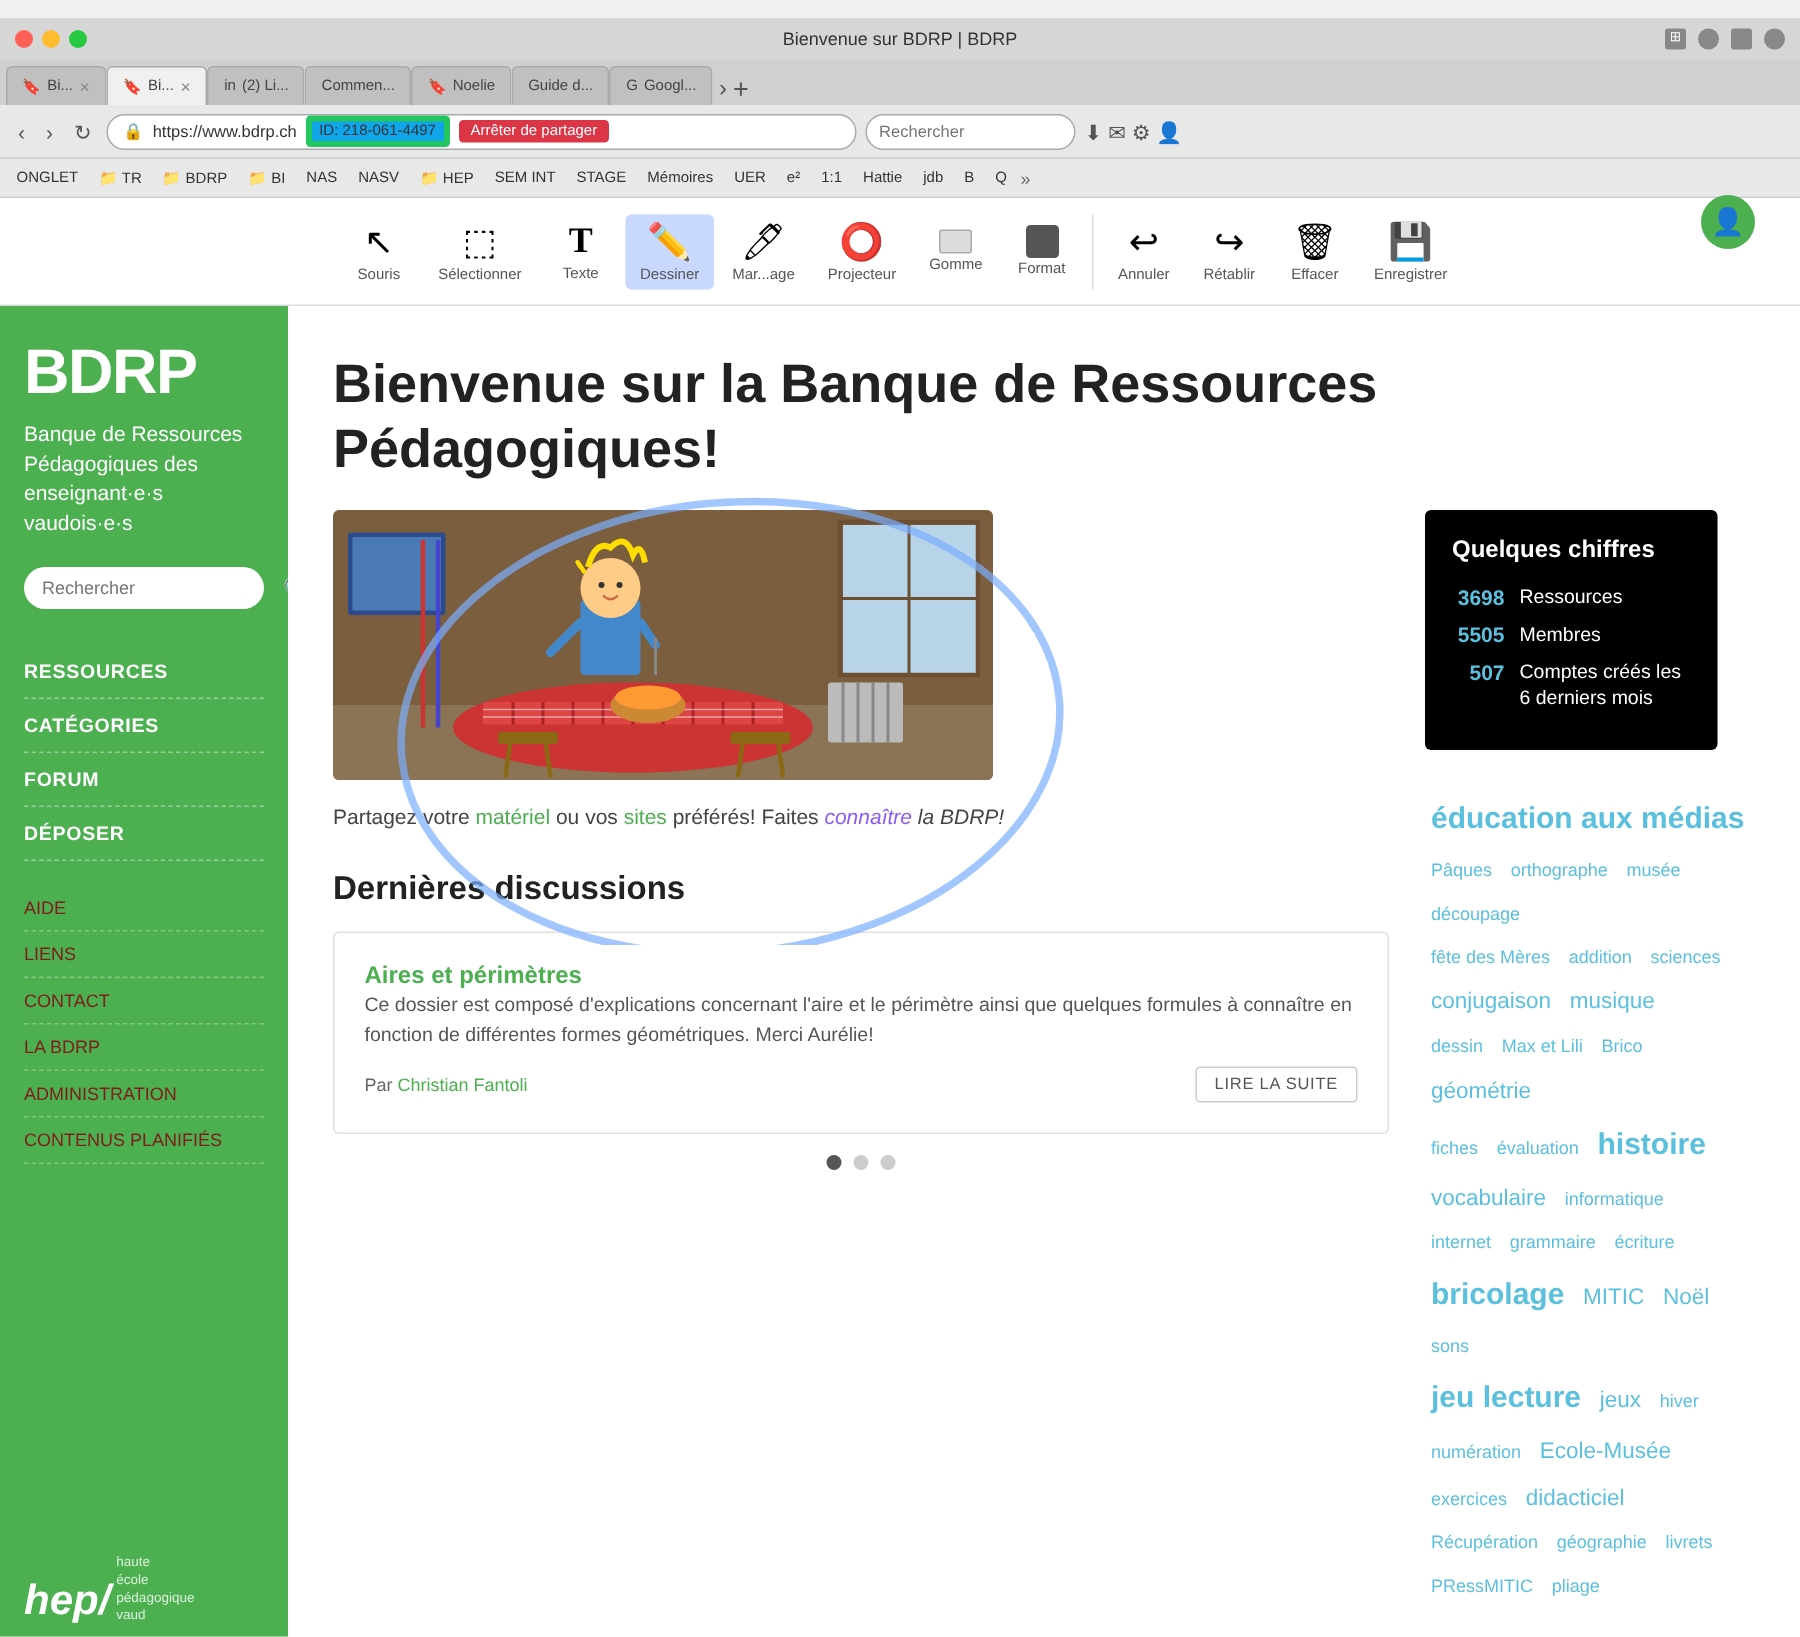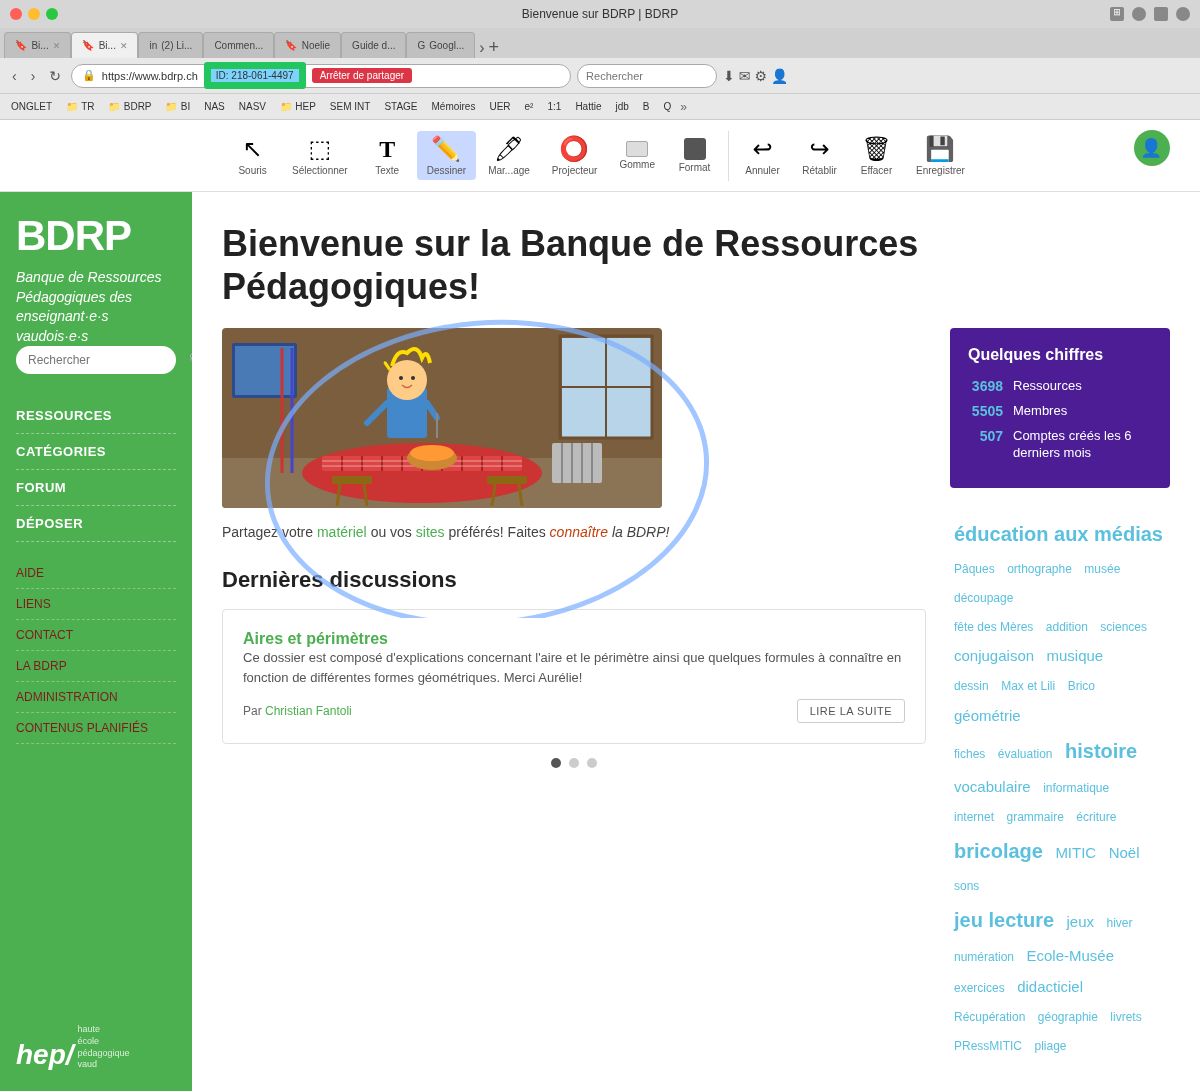--- a/index.html
+++ b/index.html
@@ -1,37 +1,37 @@
 <!DOCTYPE html>
 <html><head>
   <meta charset="utf-8">
   <style>
     * { box-sizing: border-box; margin: 0; padding: 0; }
     body { font-family: Arial, sans-serif; background: #f0f0f0; width: 1200px; height: 1091px; overflow: hidden; }
-    .title-bar { background: #d6d6d6; height: 28px; display: flex; align-items: center; justify-content: center; position: relative; }
+    .title-bar { background: #d6d6d6; height: 28px; display: flex; align-items: center; justify-content: center; position: relative; margin-top: 12px; }
     .traffic-lights { position: absolute; left: 10px; display: flex; gap: 6px; align-items: center; }
     .traffic-light { width: 12px; height: 12px; border-radius: 50%; }
     .tl-red { background: #ff5f57; }
     .tl-yellow { background: #febc2e; }
     .tl-green { background: #28c840; }
     .window-title { font-size: 12px; color: #333; }
     .window-icons { position: absolute; right: 10px; display: flex; gap: 8px; }
     .window-icon { width: 16px; height: 16px; background: #999; border-radius: 2px; display: inline-block; }
 
     
     .tab-bar { background: #d0d0d0; height: 30px; display: flex; align-items: flex-end; padding-left: 4px; overflow: hidden; }
     .tab { background: #c0c0c0; border: 1px solid #aaa; border-bottom: none; border-radius: 4px 4px 0 0; padding: 4px 10px; font-size: 10px; color: #444; white-space: nowrap; max-width: 90px; overflow: hidden; text-overflow: ellipsis; cursor: pointer; height: 26px; display: flex; align-items: center; gap: 4px; }
     .tab.active { background: #f0f0f0; }
     .tab-close { font-size: 9px; color: #888; }
 
     
     .nav-bar { background: #e8e8e8; height: 36px; display: flex; align-items: center; padding: 0 8px; gap: 6px; border-bottom: 1px solid #ccc; }
     .nav-btn { background: none; border: none; cursor: pointer; font-size: 14px; color: #555; padding: 2px 4px; }
     .url-bar { flex: 1; height: 24px; border: 1px solid #aaa; border-radius: 12px; background: white; display: flex; align-items: center; padding: 0 10px; gap: 6px; font-size: 11px; color: #333; max-width: 500px; }
-    .url-id-badge { background: #7dd3fc; border: 7px solid #22c55e; border-radius: 3px; padding: 1px 5px; font-size: 10px; }
+    .url-id-badge { background: #0ea5e9; border: 4px solid #22c55e; border-radius: 3px; padding: 1px 5px; font-size: 10px; }
     .share-btn { background: #dc3545; color: white; border: none; border-radius: 3px; padding: 2px 8px; font-size: 10px; cursor: pointer; }
     .search-bar { height: 24px; border: 1px solid #aaa; border-radius: 12px; background: white; padding: 0 8px; font-size: 11px; width: 140px; }
     .nav-extras { display: flex; gap: 4px; align-items: center; }
     .nav-extra-btn { background: none; border: none; cursor: pointer; font-size: 14px; color: #555; }
 
     
     .bookmarks-bar { background: #e8e8e8; height: 26px; display: flex; align-items: center; padding: 0 6px; gap: 4px; border-bottom: 1px solid #ccc; overflow: hidden; }
     .bookmark-item { background: none; border: none; font-size: 10px; color: #333; cursor: pointer; padding: 2px 5px; border-radius: 3px; white-space: nowrap; }
 
     
@@ -40,21 +40,21 @@
     .tool-icon { font-size: 24px; margin-bottom: 2px; }
     .tool-label { font-size: 10px; color: #555; }
     .tool-sep { width: 1px; height: 50px; background: #ddd; margin: 0 4px; }
 
     
     .main-layout { display: flex; height: calc(1091px - 28px - 30px - 36px - 26px - 72px); }
 
     
     .sidebar { width: 192px; background: #4caf50; flex-shrink: 0; display: flex; flex-direction: column; padding: 20px 16px; overflow: hidden; }
     .sidebar-logo { font-size: 42px; font-weight: 900; color: white; letter-spacing: -1px; margin-bottom: 8px; }
-    .sidebar-tagline { font-size: 14px; color: white; font-style: italic; line-height: 1.4; }
+    .sidebar-tagline { font-size: 14px; color: white; line-height: 1.4; margin-bottom: 20px; }
     .sidebar-search { display: flex; align-items: center; background: white; border-radius: 20px; padding: 6px 12px; margin-bottom: 24px; gap: 6px; }
     .sidebar-search input { border: none; outline: none; font-size: 12px; color: #666; flex: 1; background: transparent; }
     .sidebar-search-icon { color: #888; font-size: 14px; cursor: pointer; }
     .sidebar-nav { display: flex; flex-direction: column; gap: 0; }
     .sidebar-nav-item { color: white; font-size: 13px; font-weight: 600; text-transform: uppercase; padding: 10px 0; border-bottom: 1px dashed rgba(255,255,255,0.4); cursor: pointer; letter-spacing: 0.5px; }
     .sidebar-nav-section { margin-top: 16px; }
     .sidebar-nav-sub { color: #7f1d1d; font-size: 12px; padding: 8px 0; border-bottom: 1px dashed rgba(255,255,255,0.3); cursor: pointer; }
     .sidebar-bottom { margin-top: auto; padding-top: 20px; }
     .hep-logo { color: white; font-size: 22px; font-weight: 900; }
     .hep-sub { color: rgba(255,255,255,0.8); font-size: 9px; line-height: 1.3; }
@@ -62,21 +62,21 @@
     
     .content { flex: 1; background: white; overflow-y: auto; padding: 30px 30px 20px 30px; }
 
     
     .page-title { font-size: 36px; font-weight: 900; color: #222; margin-bottom: 20px; line-height: 1.2; }
 
     .featured-desc { font-size: 14px; color: #444; line-height: 1.5; }
     .featured-desc a { color: #4caf50; text-decoration: none; }
 
     
-    .stats-panel { width: 220px; flex-shrink: 0; background: #4c1d95; border-radius: 4px; padding: 18px; }
+    .stats-panel { width: 195px; flex-shrink: 0; background: #000000; border-radius: 4px; padding: 18px; }
     .stats-title { color: white; font-size: 16px; font-weight: 700; margin-bottom: 14px; }
     .stat-row { display: flex; align-items: flex-start; gap: 10px; margin-bottom: 8px; }
     .stat-num { color: #5bc0de; font-size: 14px; font-weight: 700; min-width: 35px; text-align: right; }
     .stat-label { color: white; font-size: 13px; line-height: 1.3; }
 
     
     .tag-cloud { padding: 10px 0; }
     .tag-large { font-size: 20px; font-weight: 700; color: #5bc0de; cursor: pointer; }
     .tag-medium { font-size: 15px; color: #5bc0de; cursor: pointer; }
     .tag-small { font-size: 12px; color: #5bc0de; cursor: pointer; }
@@ -369,21 +369,21 @@
               <line x1="70" y1="20" x2="70" y2="145" stroke="#4444CC" stroke-width="3"></line>
             </svg>
           </div>
 
           <p class="featured-desc" style="font-size:14px;color:#444;margin-bottom:24px;">
             <span>Partagez votre </span>
             <a href="#" style="color:#4caf50;text-decoration:none;">matériel</a>
             <span> ou vos </span>
             <a href="#" style="color:#4caf50;text-decoration:none;">sites</a>
             <span> préférés! Faites </span>
-            <a href="#" style="color:#c2410c;text-decoration:none;font-style:italic;">connaître</a>
+            <a href="#" style="color:#8b5cf6;text-decoration:none;font-style:italic;">connaître</a>
             <span style="font-style:italic;"> la BDRP!</span>
           </p>
 
           <h2 class="section-title">Dernières discussions</h2>
 
           <div class="discussion-card">
             <a class="discussion-title" href="#">Aires et périmètres</a>
             <p class="discussion-body">Ce dossier est composé d'explications concernant l'aire et le périmètre ainsi que quelques formules à connaître en fonction de différentes formes géométriques. Merci Aurélie!</p>
             <div class="discussion-footer">
               <span class="discussion-author">

